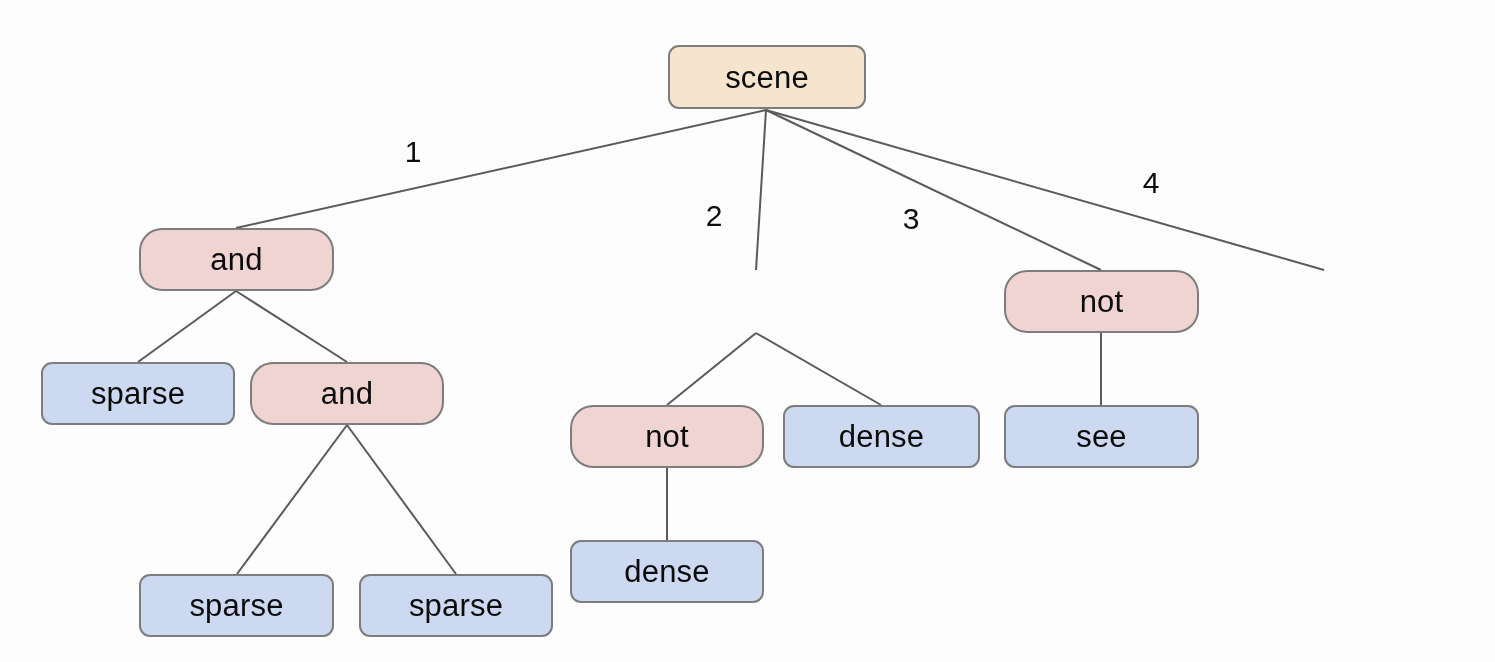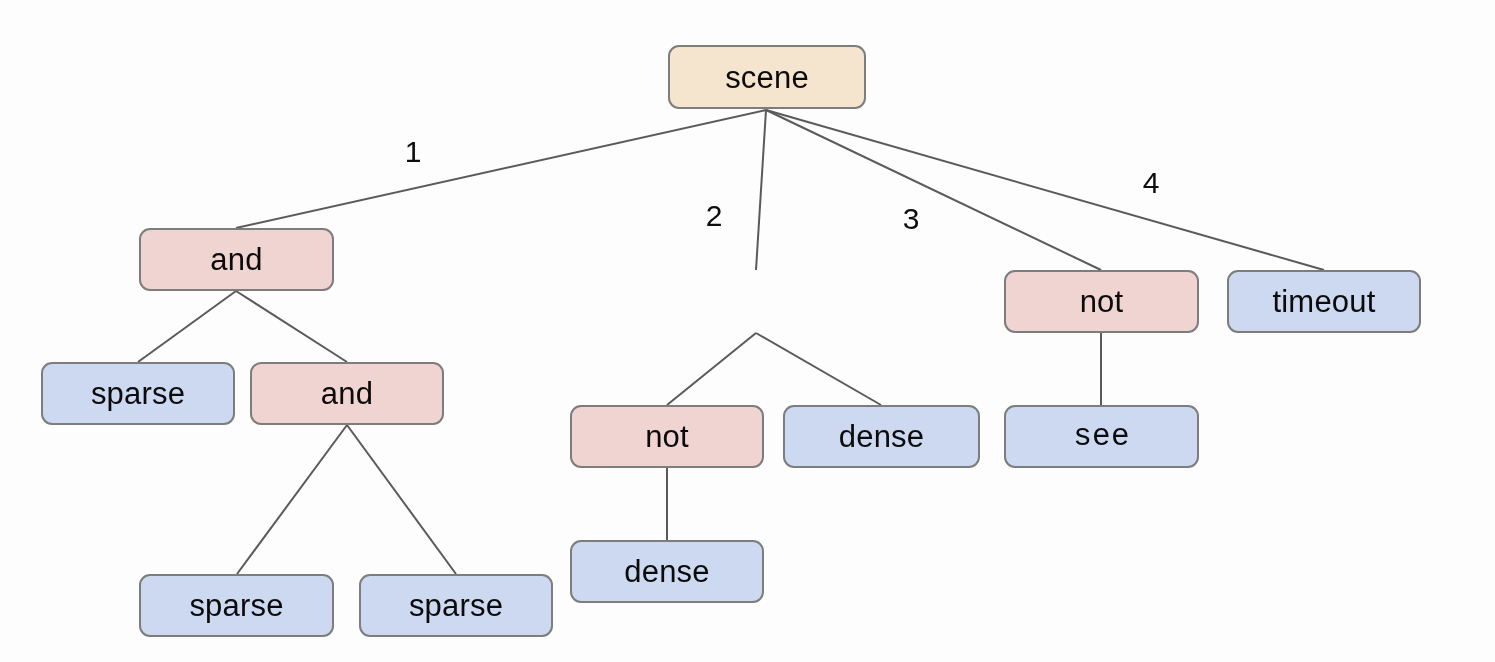--- a/index.html
+++ b/index.html
@@ -35,21 +35,21 @@
     display: flex;
     align-items: center;
     justify-content: center;
     font-size: 31px;
     color: #0b0b0b;
     line-height: 1;
     letter-spacing: 0.2px;
     white-space: nowrap;
   }
   .node.root   { background: #f5e4ce; }
-  .node.op     { background: #efd4d2; }
+  .node.op     { background: #efd4d2; border-radius: 23px; }
   .node.leaf   { background: #ccd9f1; }
   .edge-label {
     position: absolute;
     font-size: 30px;
     color: #0d0d0d;
     line-height: 1;
     white-space: nowrap;
     transform: translate(-50%, -50%);
   }
 </style>
@@ -73,36 +73,33 @@
     </svg>
 <div class="node root" style="left: 668px; top: 45px; width: 198px; height: 64px; border-color: rgb(125, 125, 125); background: rgb(245, 228, 206);">
       <span>scene</span>
     </div>
     <div class="node op" style="left: 139px; top: 228px; width: 195px; height: 63px; border-color: rgb(125, 125, 125); background: rgb(239, 212, 210);">
       <span>and</span>
     </div>
     <div class="node op" style="left: 1004px; top: 270px; width: 195px; height: 63px; border-color: rgb(125, 125, 125); background: rgb(239, 212, 210);">
       <span>not</span>
     </div>
-    <div class="node leaf" style="left: 1227px; top: 270px; width: 194px; height: 63px; border-color: rgb(125, 125, 125); background: rgb(204, 217, 241);">
-      <span>timeout</span>
-    </div>
     <div class="node leaf" style="left: 41px; top: 362px; width: 194px; height: 63px; border-color: rgb(125, 125, 125); background: rgb(204, 217, 241);">
       <span>sparse</span>
     </div>
     <div class="node op" style="left: 250px; top: 362px; width: 194px; height: 63px; border-color: rgb(125, 125, 125); background: rgb(239, 212, 210);">
       <span>and</span>
     </div>
     <div class="node op" style="left: 570px; top: 405px; width: 194px; height: 63px; border-color: rgb(125, 125, 125); background: rgb(239, 212, 210);">
       <span>not</span>
     </div>
     <div class="node leaf" style="left: 783px; top: 405px; width: 197px; height: 63px; border-color: rgb(125, 125, 125); background: rgb(204, 217, 241);">
       <span>dense</span>
     </div>
-    <div class="node leaf" style="left: 1004px; top: 405px; width: 195px; height: 63px; border-color: rgb(125, 125, 125); background: rgb(204, 217, 241); font-family: Liberation Mono, monospace;">
+    <div class="node leaf" style="left: 1004px; top: 405px; width: 195px; height: 63px; border-color: rgb(125, 125, 125); background: rgb(204, 217, 241);">
       <span>see</span>
     </div>
     <div class="node leaf" style="left: 570px; top: 540px; width: 194px; height: 63px; border-color: rgb(125, 125, 125); background: rgb(204, 217, 241);">
       <span>dense</span>
     </div>
     <div class="node leaf" style="left: 139px; top: 574px; width: 195px; height: 63px; border-color: rgb(125, 125, 125); background: rgb(204, 217, 241);">
       <span>sparse</span>
     </div>
     <div class="node leaf" style="left: 359px; top: 574px; width: 194px; height: 63px; border-color: rgb(125, 125, 125); background: rgb(204, 217, 241);">
       <span>sparse</span>

